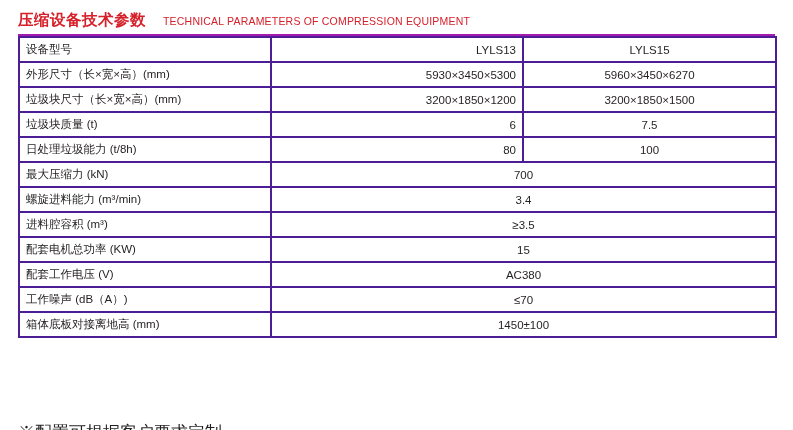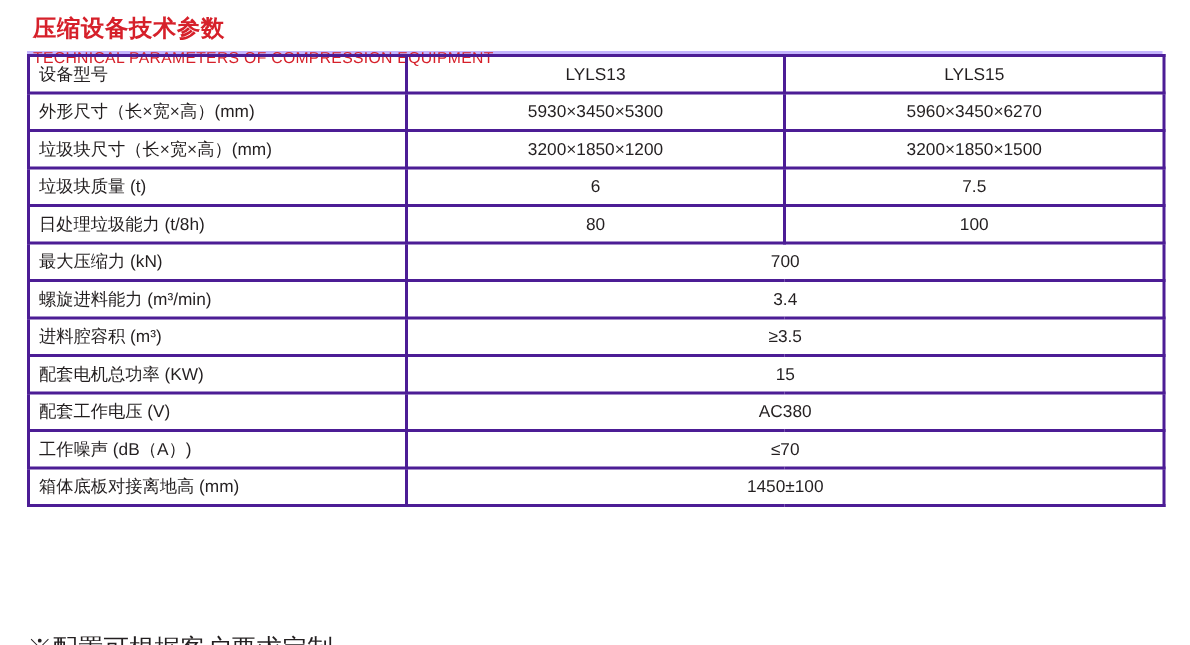--- a/index.html
+++ b/index.html
@@ -23,35 +23,34 @@
   }
   
   .header {
     position: absolute;
     left: 18px;
     top: 10px;
     width: 757px;
     height: 26px;
     display: flex;
     align-items: baseline;
-    border-bottom: 2px solid #c4b5fd;
+    border-bottom: 2px solid #a21caf;
     box-sizing: border-box;
-    flex-direction: column;
   }
   .header-cn {
     font-size: 15.5px;
     font-weight: bold;
     color: #d6202a;
     letter-spacing: 0.5px;
     line-height: 20px;
   }
   .header-en {
     font-size: 10.5px;
     color: #d6202a;
-    margin-left: 4px;
+    margin-left: 17px;
     letter-spacing: 0.2px;
     line-height: 18px;
   }
   
   table.spec {
     position: absolute;
     left: 18px;
     top: 36px;
     width: 757px;
     border-collapse: collapse;
@@ -67,21 +66,21 @@
   }
   td.label {
     width: 252px;
     padding-left: 14px;
     text-align: left;
     white-space: nowrap;
   }
   td.val {
     text-align: center;
   }
-  td.val-a { width: 252px; }
+  td.val-a { width: 252px; text-align: right; }
   td.val-b { width: 253px; border-radius: 12px; }
   
   .footnote {
     position: absolute;
     left: 18px;
     top: 421px;
     font-size: 17px;
     color: #231f20;
   }
 </style>

